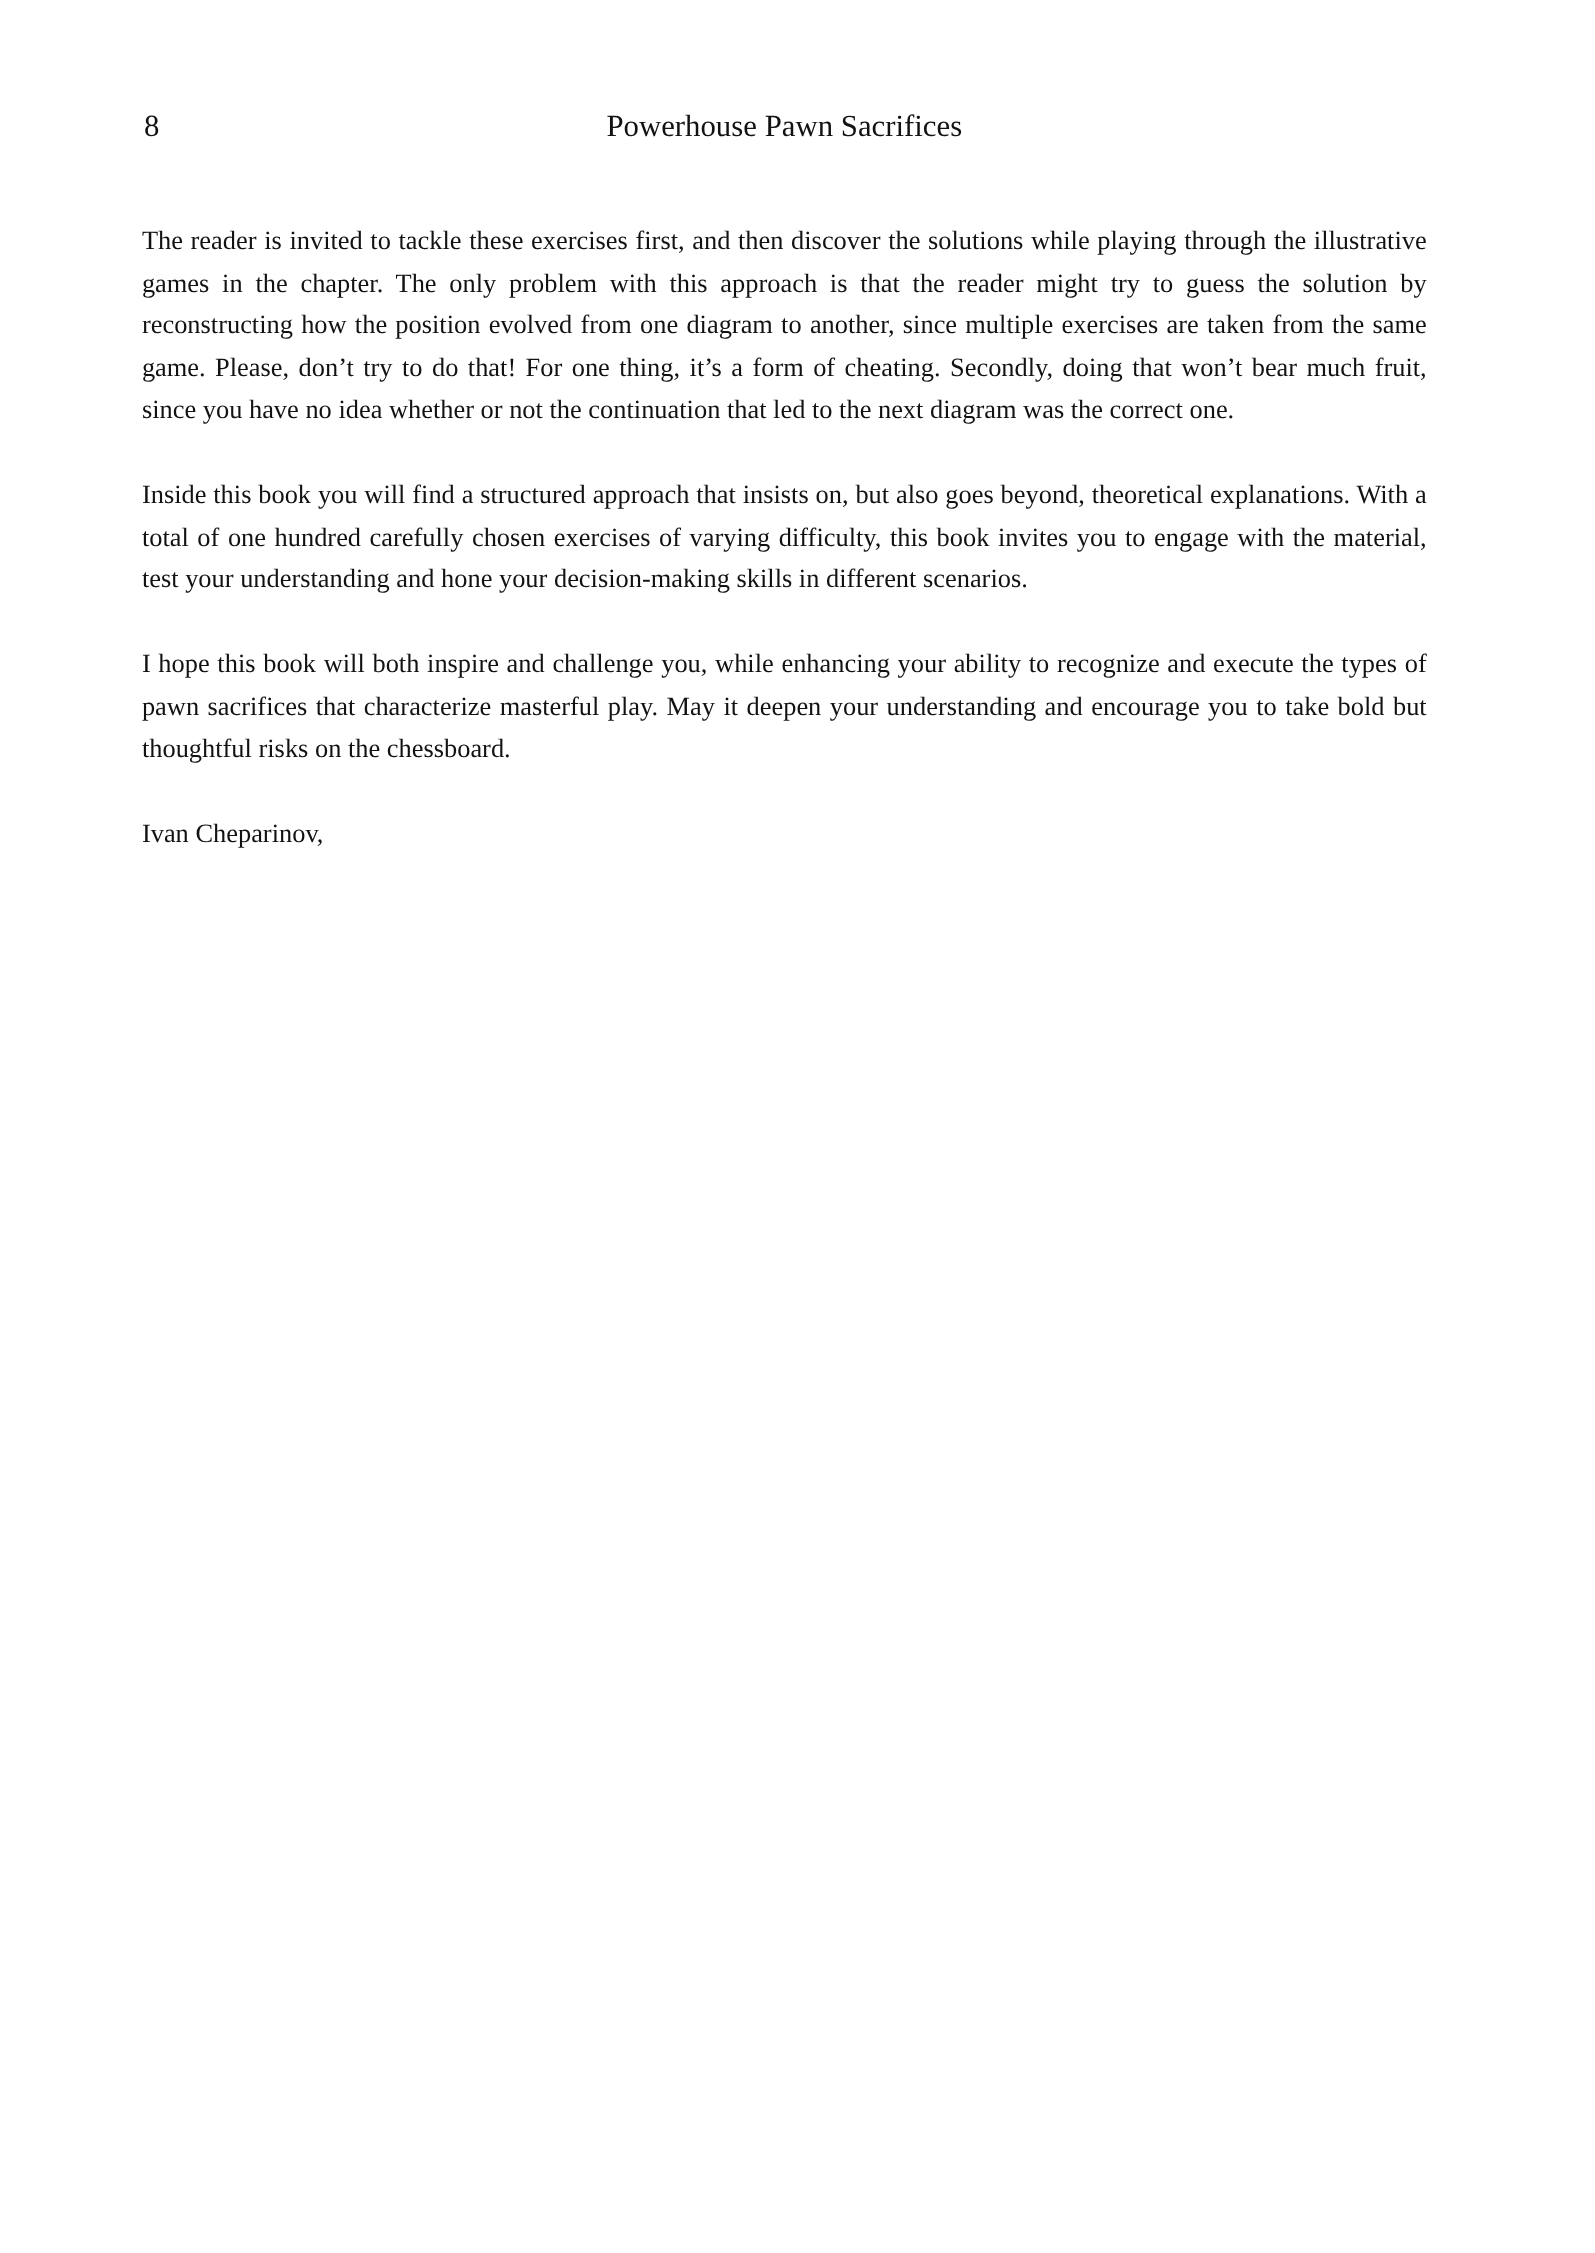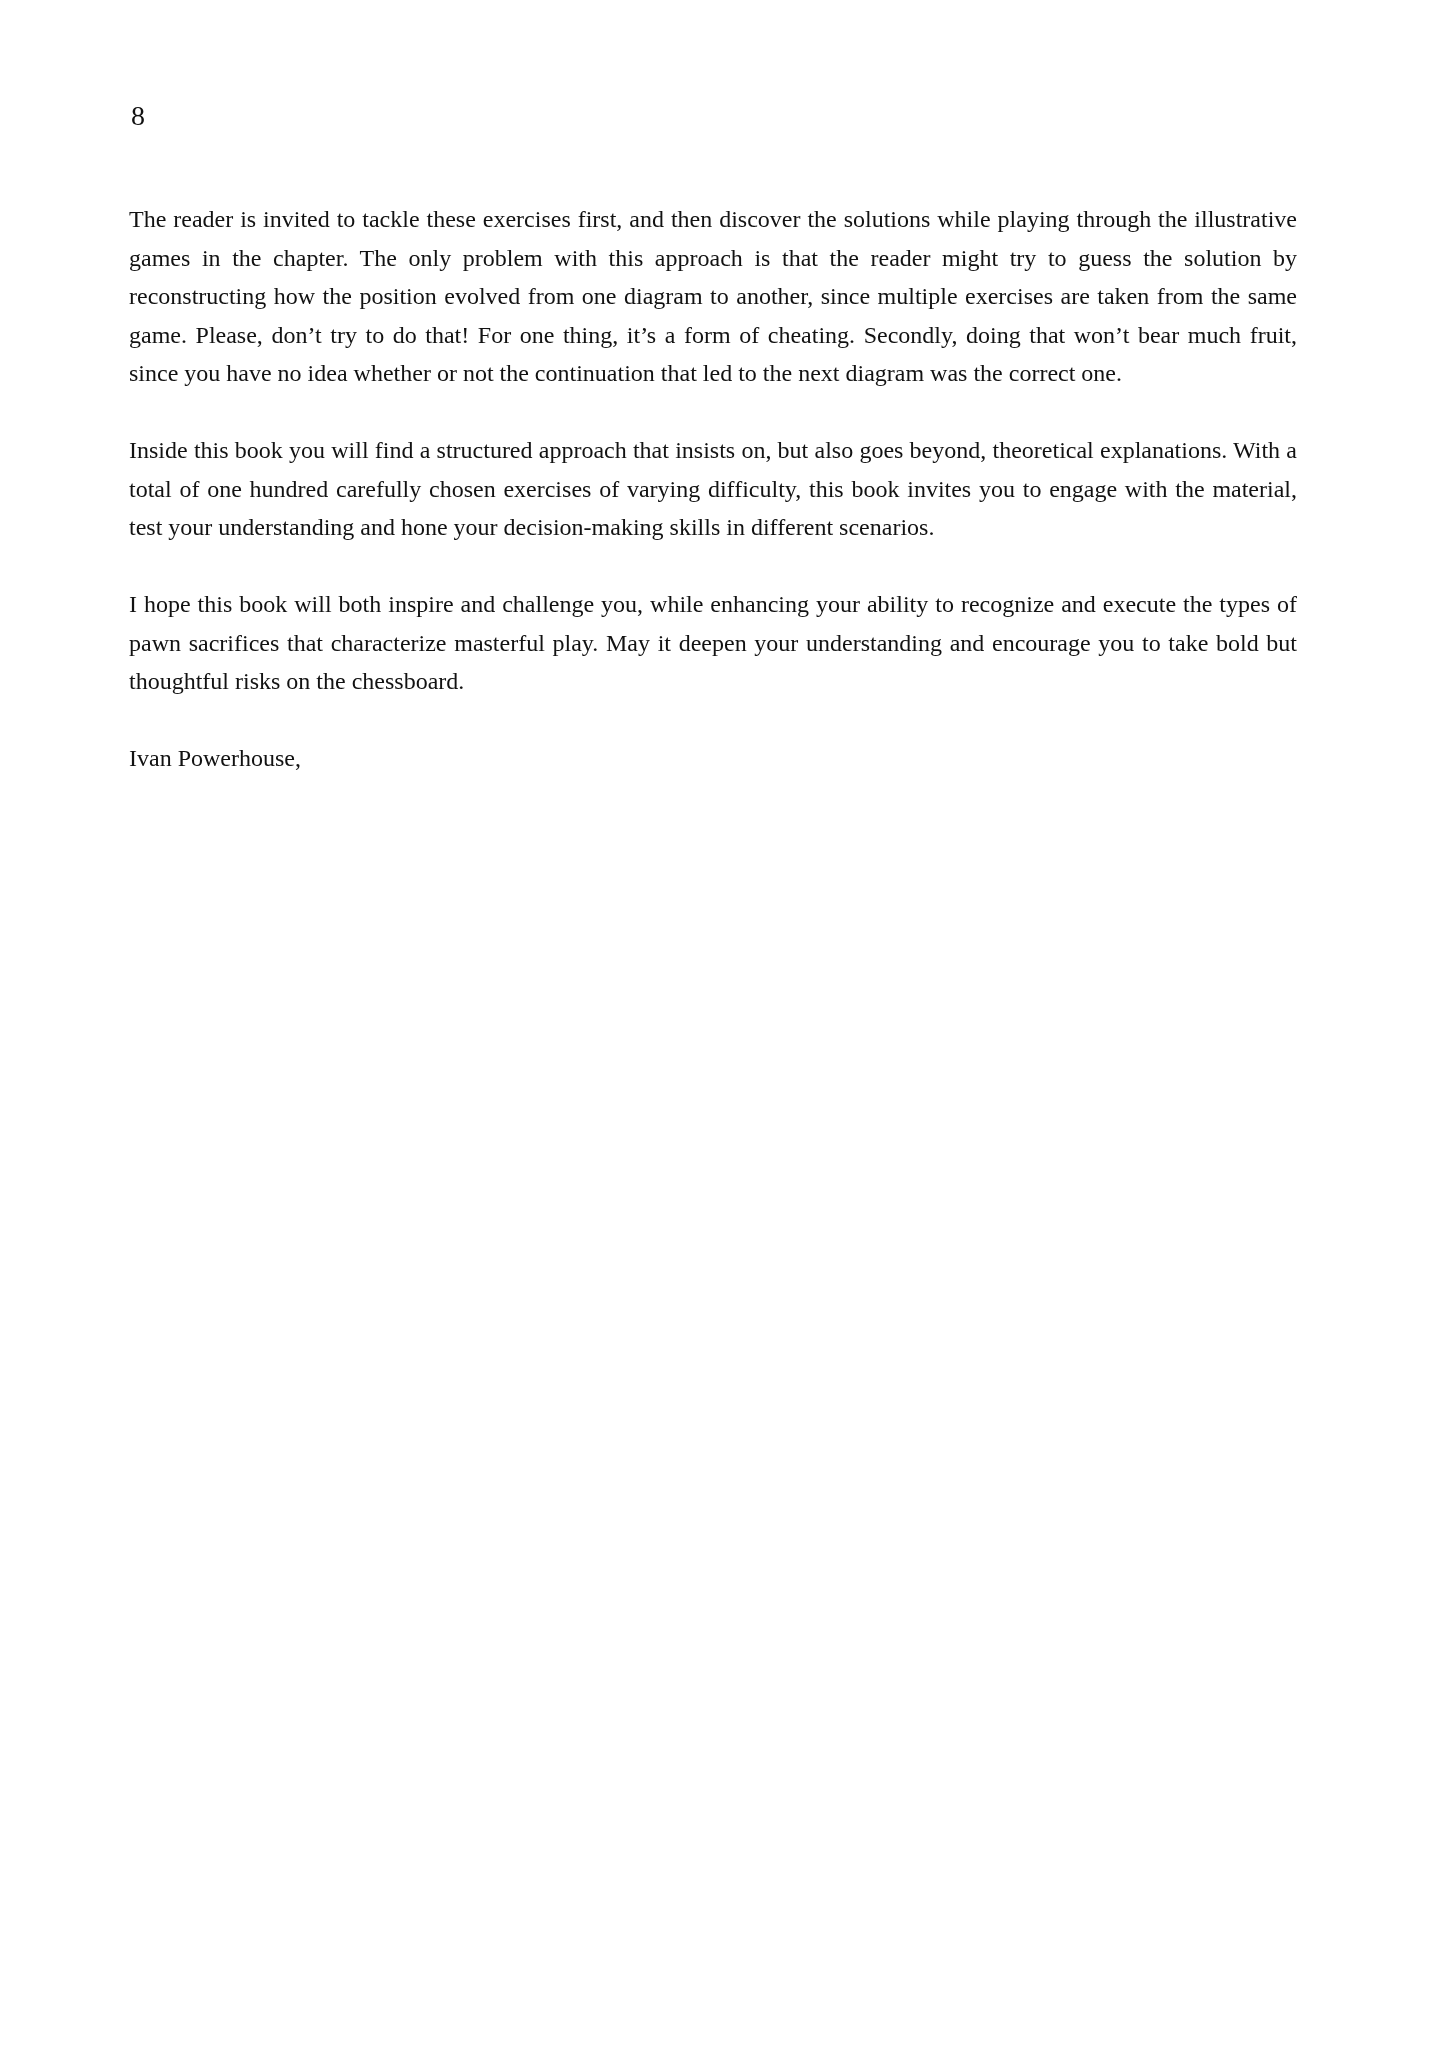--- a/index.html
+++ b/index.html
@@ -54,25 +54,26 @@
     text-align: left;
   }
 </style>
 </head>
 <body>
 
 <div class="page">
 
   <div class="page-header">
     <span class="page-number">8</span>
+    <div class="running-head">Powerhouse Pawn Sacrifices</div>
   </div>
 
   <div class="content">
     <p>The reader is invited to tackle these exercises first, and then discover the solutions while playing through the illustrative games in the chapter. The only problem with this approach is that the reader might try to guess the solution by reconstructing how the position evolved from one diagram to another, since multiple exercises are taken from the same game. Please, don’t try to do that! For one thing, it’s a form of cheating. Secondly, doing that won’t bear much fruit, since you have no idea whether or not the continuation that led to the next diagram was the correct one.</p>
     <p>Inside this book you will find a structured approach that insists on, but also goes beyond, theoretical explanations. With a total of one hundred carefully chosen exercises of varying difficulty, this book invites you to engage with the material, test your understanding and hone your decision-making skills in different scenarios.</p>
     <p>I hope this book will both inspire and challenge you, while enhancing your ability to recognize and execute the types of pawn sacrifices that characterize masterful play. May it deepen your understanding and encourage you to take bold but thoughtful risks on the chessboard.</p>
 
     <div class="signature">
-      <div>Ivan Powerhouse,</div>
+      <div>Ivan Cheparinov,</div>
     </div>
   </div>
 
 </div>
 
 </body></html>

